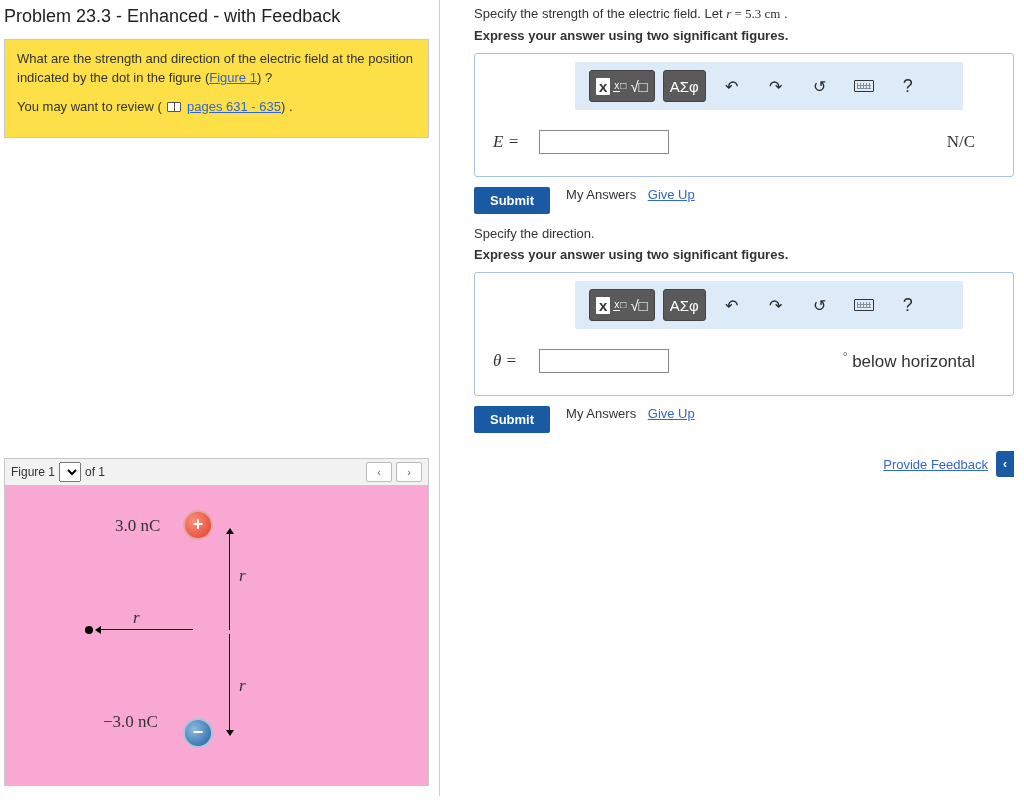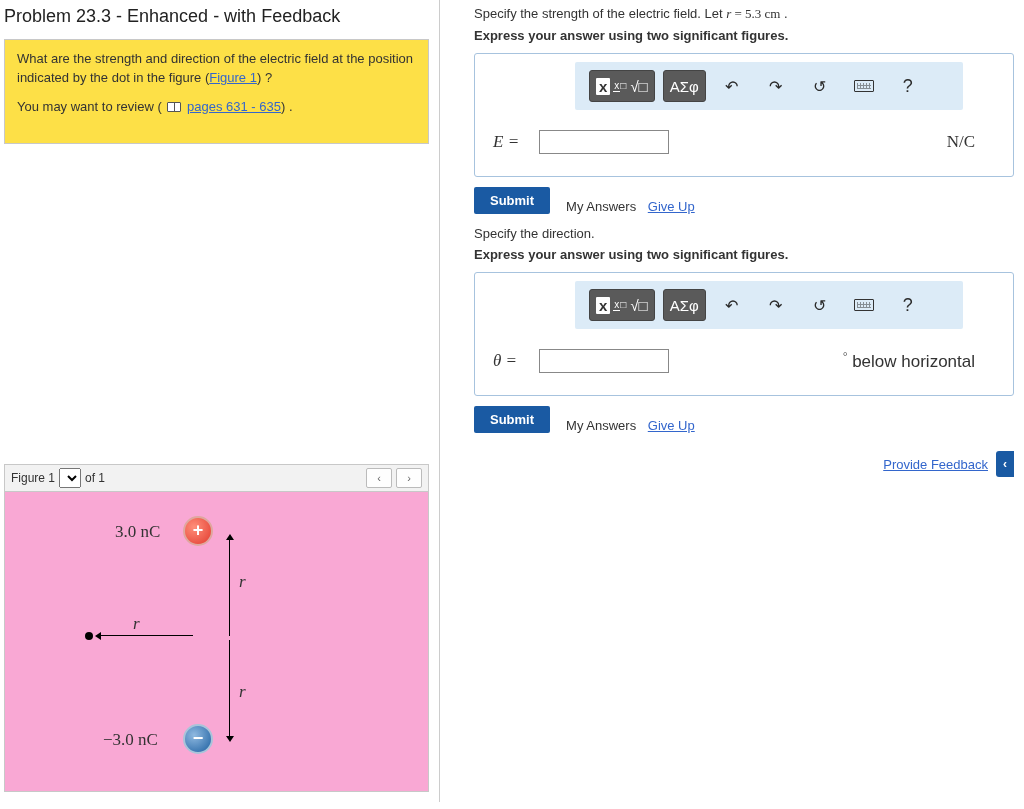--- a/index.html
+++ b/index.html
@@ -27,21 +27,21 @@
     color: #222;
   }
   .prompt-box {
     border: 1px solid #c8c8c8;
     background: #fde047;
     padding: 10px 12px;
     line-height: 1.45;
     font-size: 13px;
   }
   .prompt-box p { margin: 0 0 10px; }
-  .prompt-box p:last-child { margin-bottom: 16px; }
+  .prompt-box p:last-child { margin-bottom: 10px; }
   a.link { color: #3366cc; text-decoration: underline; cursor: pointer; }
   .book-icon {
     display: inline-block; width: 14px; height: 10px;
     border: 1px solid #555; border-radius: 1px;
     position: relative; margin: 0 2px -1px 2px;
     background: #fff;
   }
   .book-icon::after {
     content: ""; position: absolute; left: 50%; top: 0; bottom: 0;
     width: 1px; background: #555;
@@ -74,21 +74,21 @@
     left: 178px; top: 24px;
     background: radial-gradient(circle at 35% 35%, #ff8f7a, #e23a2e);
     border: 2px solid #dfa79f; color: #fff;
   }
   .chg-neg {
     left: 178px; top: 232px;
     background: radial-gradient(circle at 35% 35%, #8fb9e0, #1d5fa0);
     border: 2px solid #a9c4da; color: #fff;
   }
   .lbl-pos { position: absolute; left: 110px; top: 30px; font-family: "Times New Roman", serif; font-size: 17px; }
-  .lbl-neg { position: absolute; left: 98px; top: 238px; font-family: "Times New Roman", serif; font-size: 17px; }
+  .lbl-neg { position: absolute; left: 98px; top: 226px; font-family: "Times New Roman", serif; font-size: 17px; }
   .dot {
     position: absolute; left: 80px; top: 140px;
     width: 8px; height: 8px; background: #000; border-radius: 50%;
   }
   .arrow-h {
     position: absolute; left: 92px; top: 143px; width: 96px; height: 1px;
     background: #000;
   }
   .arrow-h::before {
     content: ""; position: absolute; left: -6px; top: -3px;
@@ -153,21 +153,21 @@
     display: flex; align-items: center; padding: 4px 18px 10px;
     font-family: "Times New Roman", serif; font-size: 17px;
   }
   .input-row .lhs { width: 46px; font-style: italic; }
   .input-row input[type=text] {
     width: 130px; height: 24px; border: 1px solid #888;
     font-size: 14px; padding: 0 4px;
   }
   .input-row .unit { margin-left: auto; font-size: 17px; padding-right: 20px; }
   .submit-row {
-    display: flex; align-items: flex-end; gap: 16px;
+    display: flex; align-items: flex-start; gap: 16px;
     padding-left: 24px; margin-bottom: 12px;
   }
   .submit-btn {
     background: #1a5aa3; color: #fff; border: none;
     padding: 6px 16px; font-size: 13px; font-weight: bold;
     border-radius: 2px; cursor: pointer;
   }
   .ans-links { font-size: 13px; }
   .ans-links a { margin-left: 8px; }
   .feedback-row {

